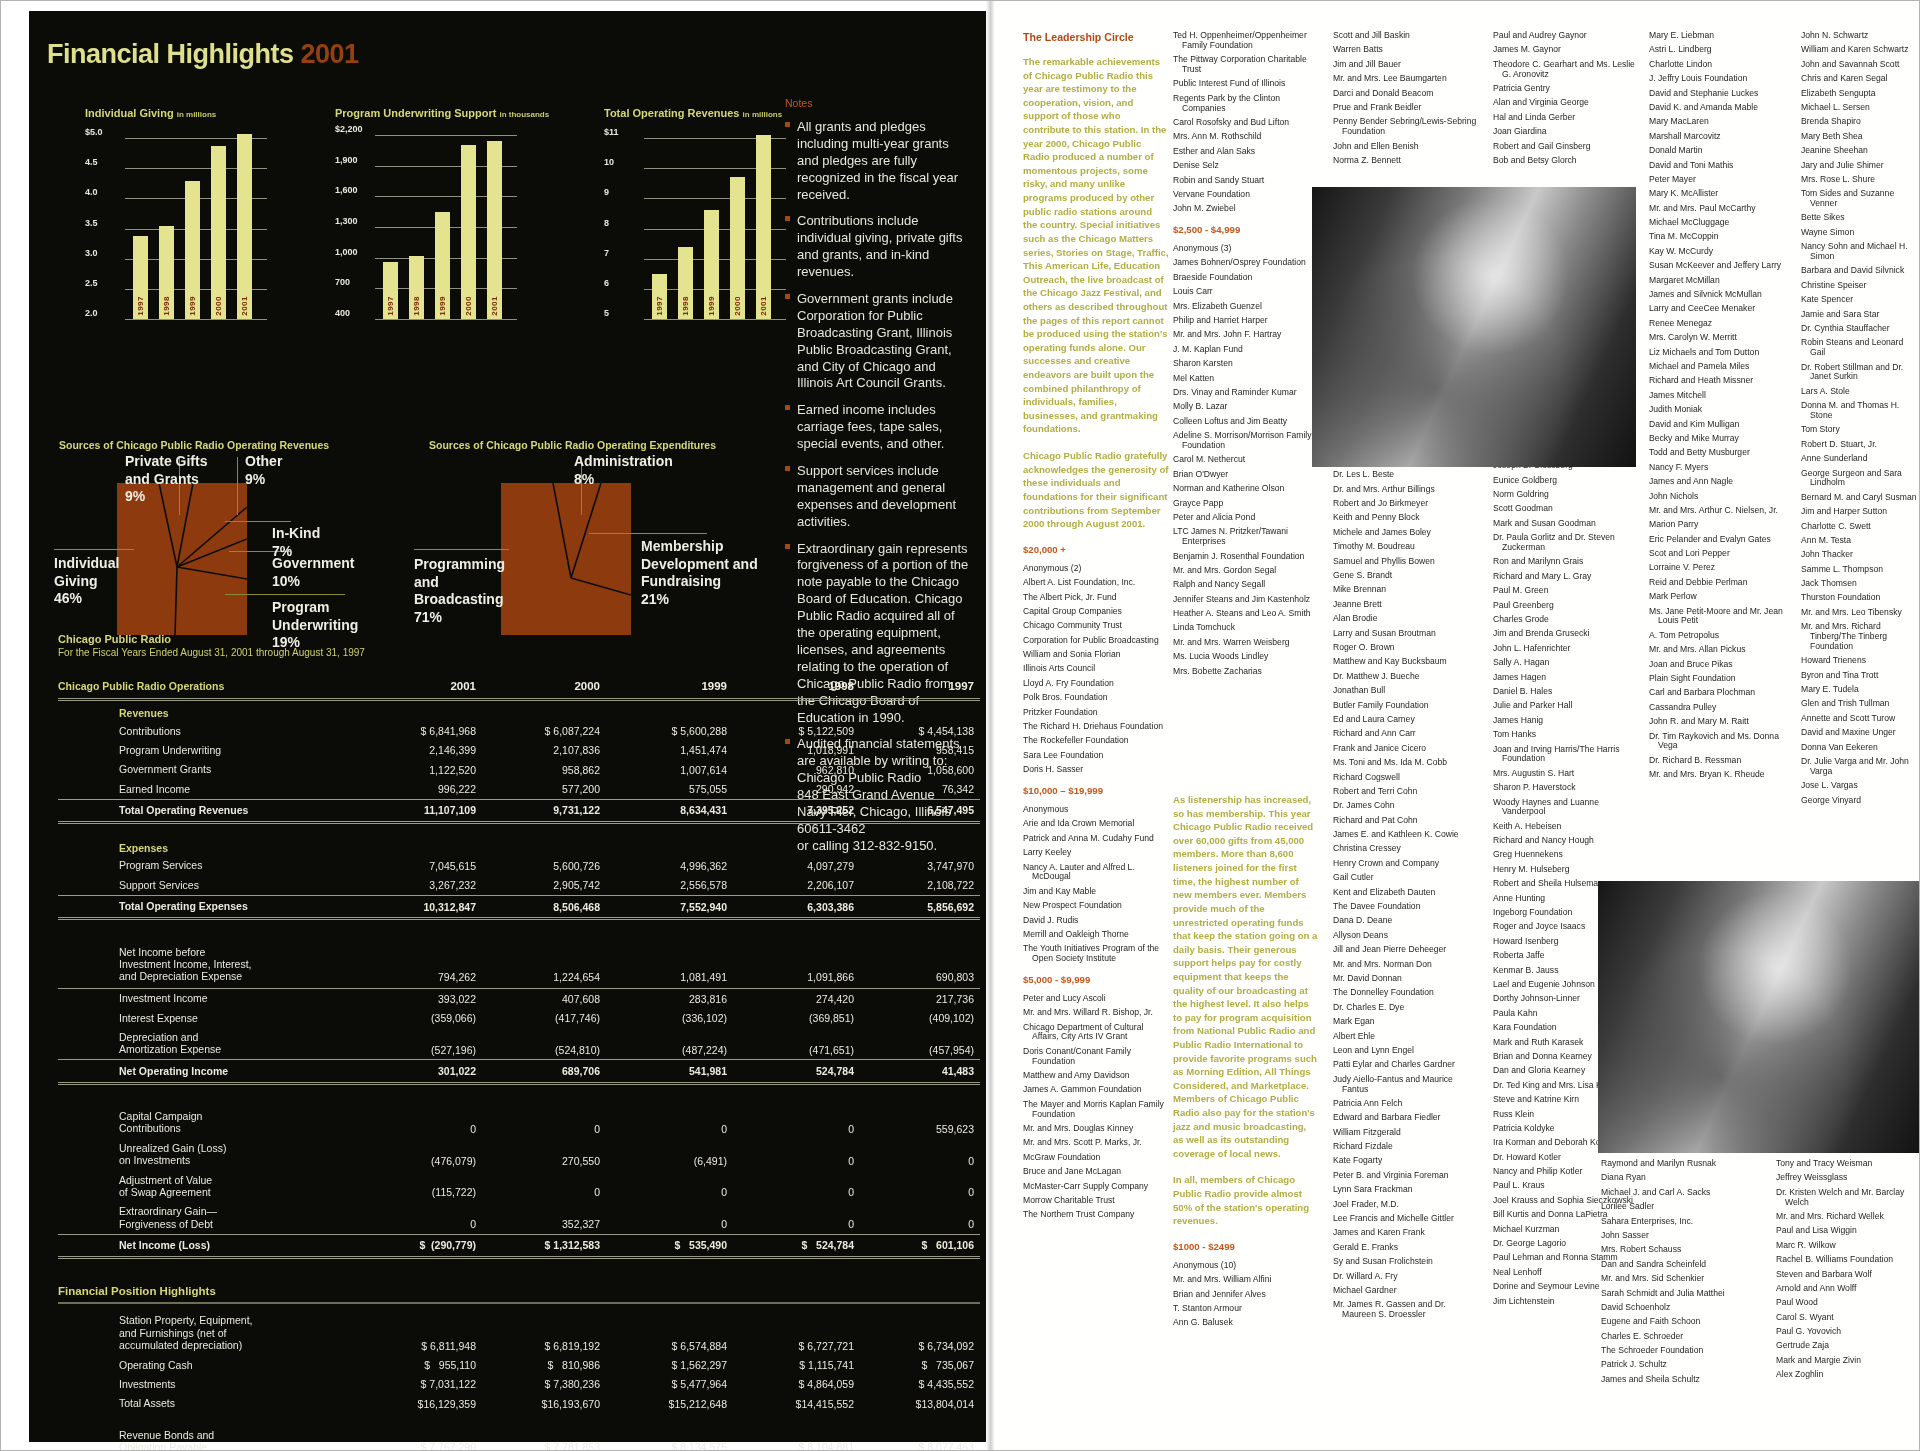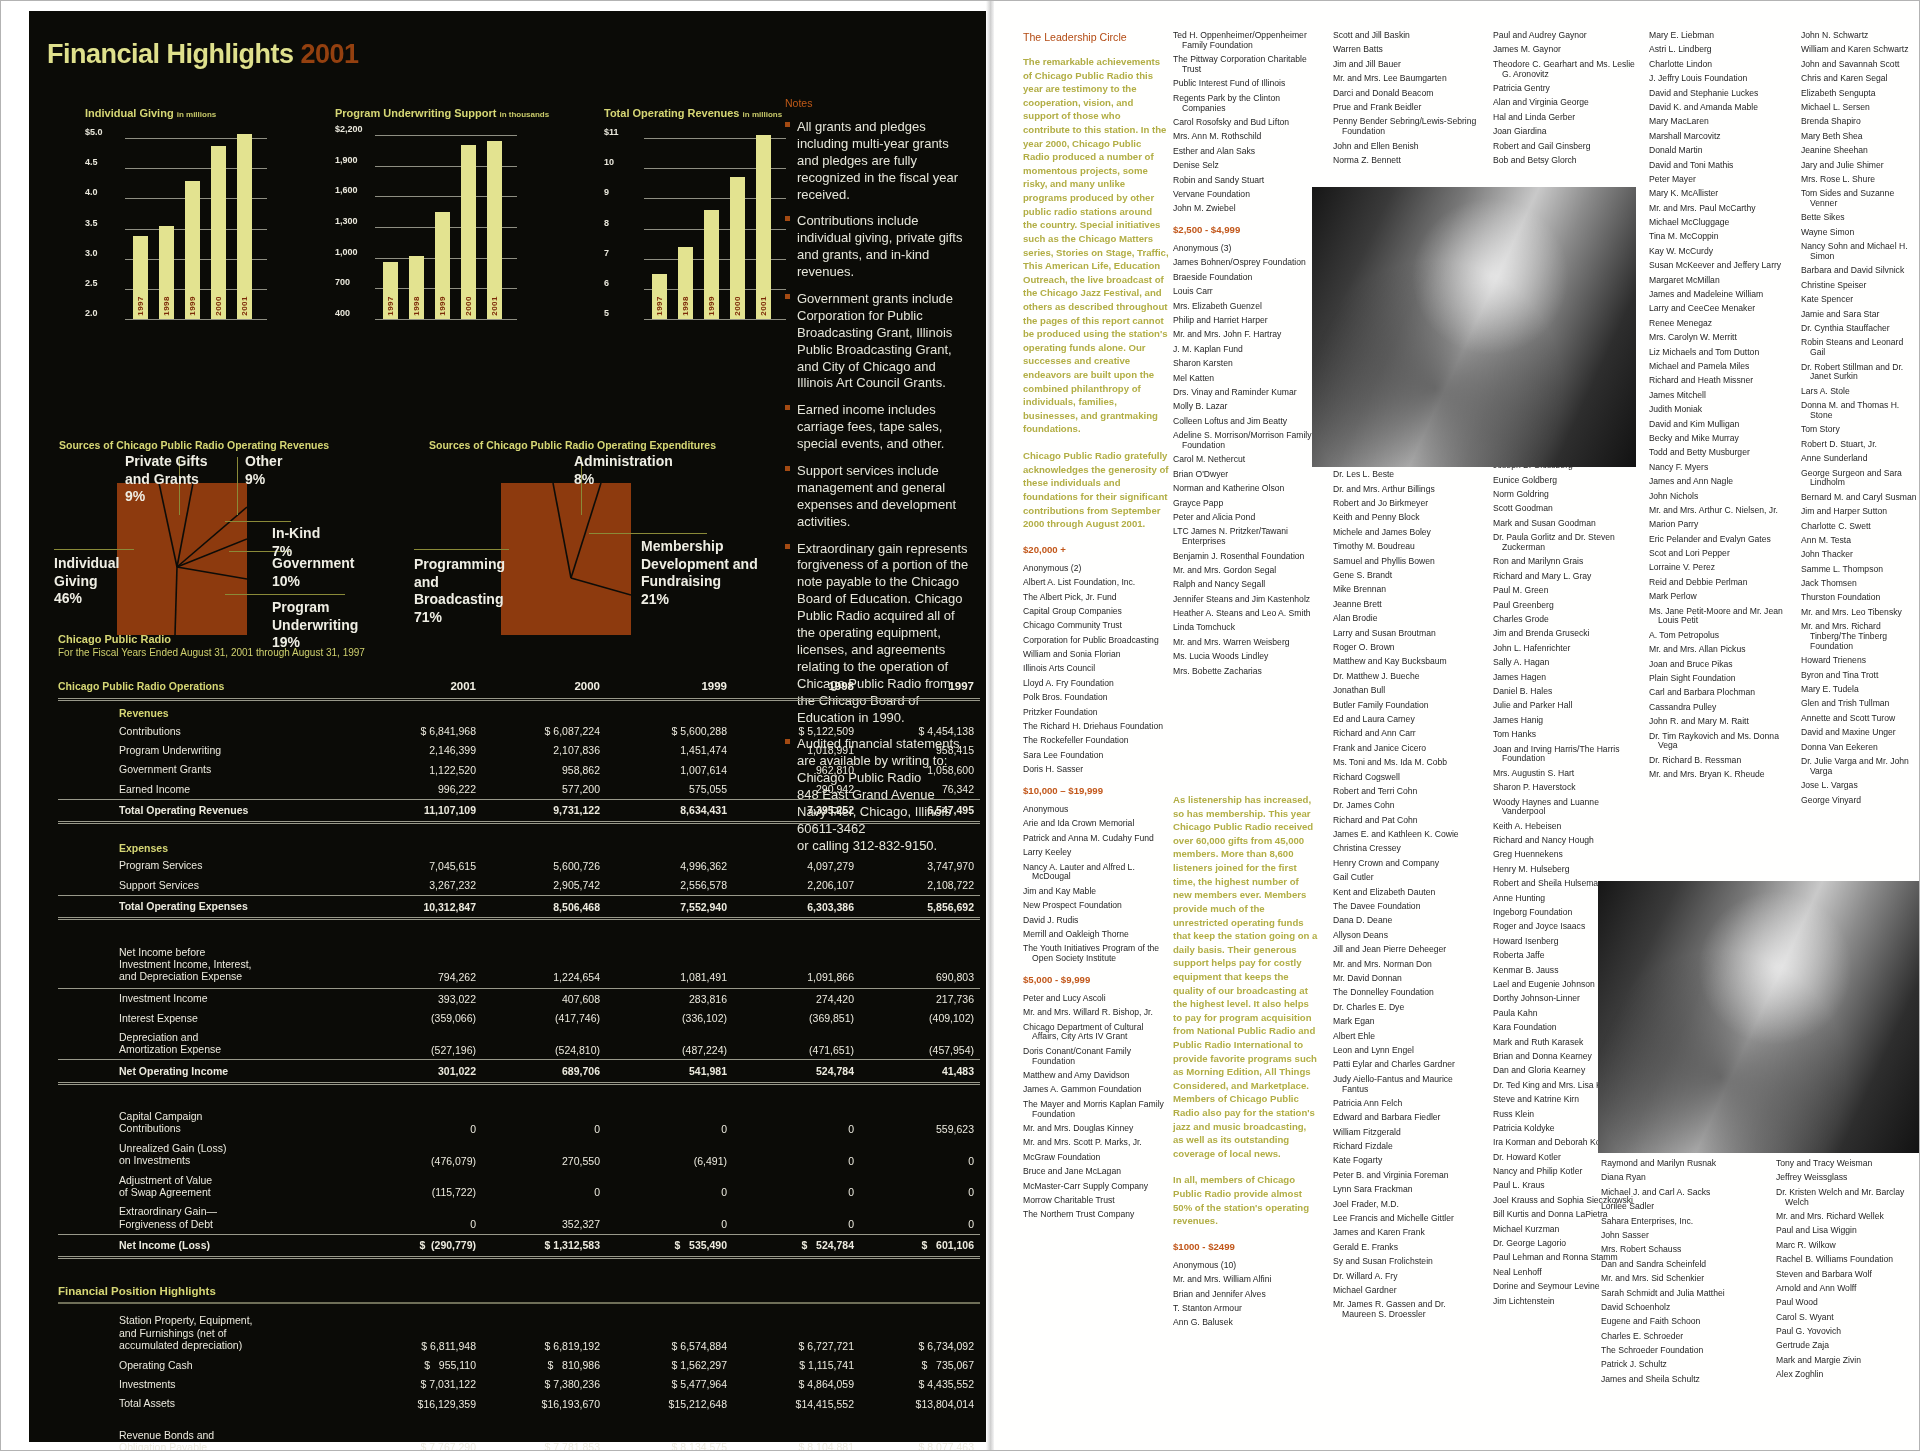--- a/index.html
+++ b/index.html
@@ -43,21 +43,21 @@
   .trow.rb{border-bottom:1px solid #99998a;padding-bottom:5px;}
   .trow.gap{height:12px;padding:0;}
   .stitle{font-weight:bold;}
   .stitle.sub{color:#d6d775;font-size:10.5px;padding-left:61px;margin:6px 0 2px;}
   .stitle.h2{color:#d6d775;font-size:11.5px;border-bottom:2px solid #6f6f58;padding-bottom:5px;margin-bottom:7px;} .tsec.mt18{margin-top:18px;} .tsec.mt22{margin-top:22px;} .tsec.mt26{margin-top:26px;}
   
   .page-right{position:absolute;left:993px;top:0;width:927px;height:1451px;background:#fffffe;}
   .dcol{position:absolute;top:30px;width:146px;}
   #dcol0{left:29px;} #dcol1{left:179px;} #dcol2{left:339px;} #dcol3{left:499px;} #dcol4{left:655px;} #dcol5{left:807px;width:118px;}
   #dcol6{left:607px;top:1158px;width:150px;} #dcol7{left:782px;top:1158px;width:143px;}
-  .lc-head{color:#b34a12;font-weight:normal;font-size:10.6px;margin:0 0 12px;}
+  .lc-head{color:#b34a12;font-weight:bold;font-size:10.6px;margin:0 0 12px;}
   .cat{color:#c2571a;font-weight:bold;font-size:9.6px;margin:10px 0 9px;}
   .nm{font-size:8.6px;line-height:1.14;margin:0 0 4.6px;padding-left:9px;text-indent:-9px;color:#262626;}
   .dpara{color:#b2ae45;font-weight:bold;font-size:9.6px;line-height:1.42;margin:0 0 13px;}
   .dsp{width:100%;}
   .photo{position:absolute;background:linear-gradient(115deg,#161616 0%,#3a3a3a 18%,#777 34%,#c9c9c9 50%,#8a8a8a 62%,#2e2e2e 82%,#121212 100%);}
   .photo::after{content:"";position:absolute;inset:0;background:radial-gradient(circle at 55% 32%,rgba(255,255,255,.55),rgba(255,255,255,0) 30%),radial-gradient(circle at 38% 72%,rgba(0,0,0,.45),rgba(0,0,0,0) 45%);}
   #photo1{left:318px;top:186px;width:324px;height:280px;}
   #photo2{left:604px;top:880px;width:322px;height:272px;}
 </style>
 </head>
@@ -711,21 +711,21 @@
         <div class="nm">Donald Martin</div>
         <div class="nm">David and Toni Mathis</div>
         <div class="nm">Peter Mayer</div>
         <div class="nm">Mary K. McAllister</div>
         <div class="nm">Mr. and Mrs. Paul McCarthy</div>
         <div class="nm">Michael McCluggage</div>
         <div class="nm">Tina M. McCoppin</div>
         <div class="nm">Kay W. McCurdy</div>
         <div class="nm">Susan McKeever and Jeffery Larry</div>
         <div class="nm">Margaret McMillan</div>
-        <div class="nm">James and Madeleine William</div>
+        <div class="nm">James and Silvnick McMullan</div>
         <div class="nm">Larry and CeeCee Menaker</div>
         <div class="nm">Renee Menegaz</div>
         <div class="nm">Mrs. Carolyn W. Merritt</div>
         <div class="nm">Liz Michaels and Tom Dutton</div>
         <div class="nm">Michael and Pamela Miles</div>
         <div class="nm">Richard and Heath Missner</div>
         <div class="nm">James Mitchell</div>
         <div class="nm">Judith Moniak</div>
         <div class="nm">David and Kim Mulligan</div>
         <div class="nm">Becky and Mike Murray</div>

